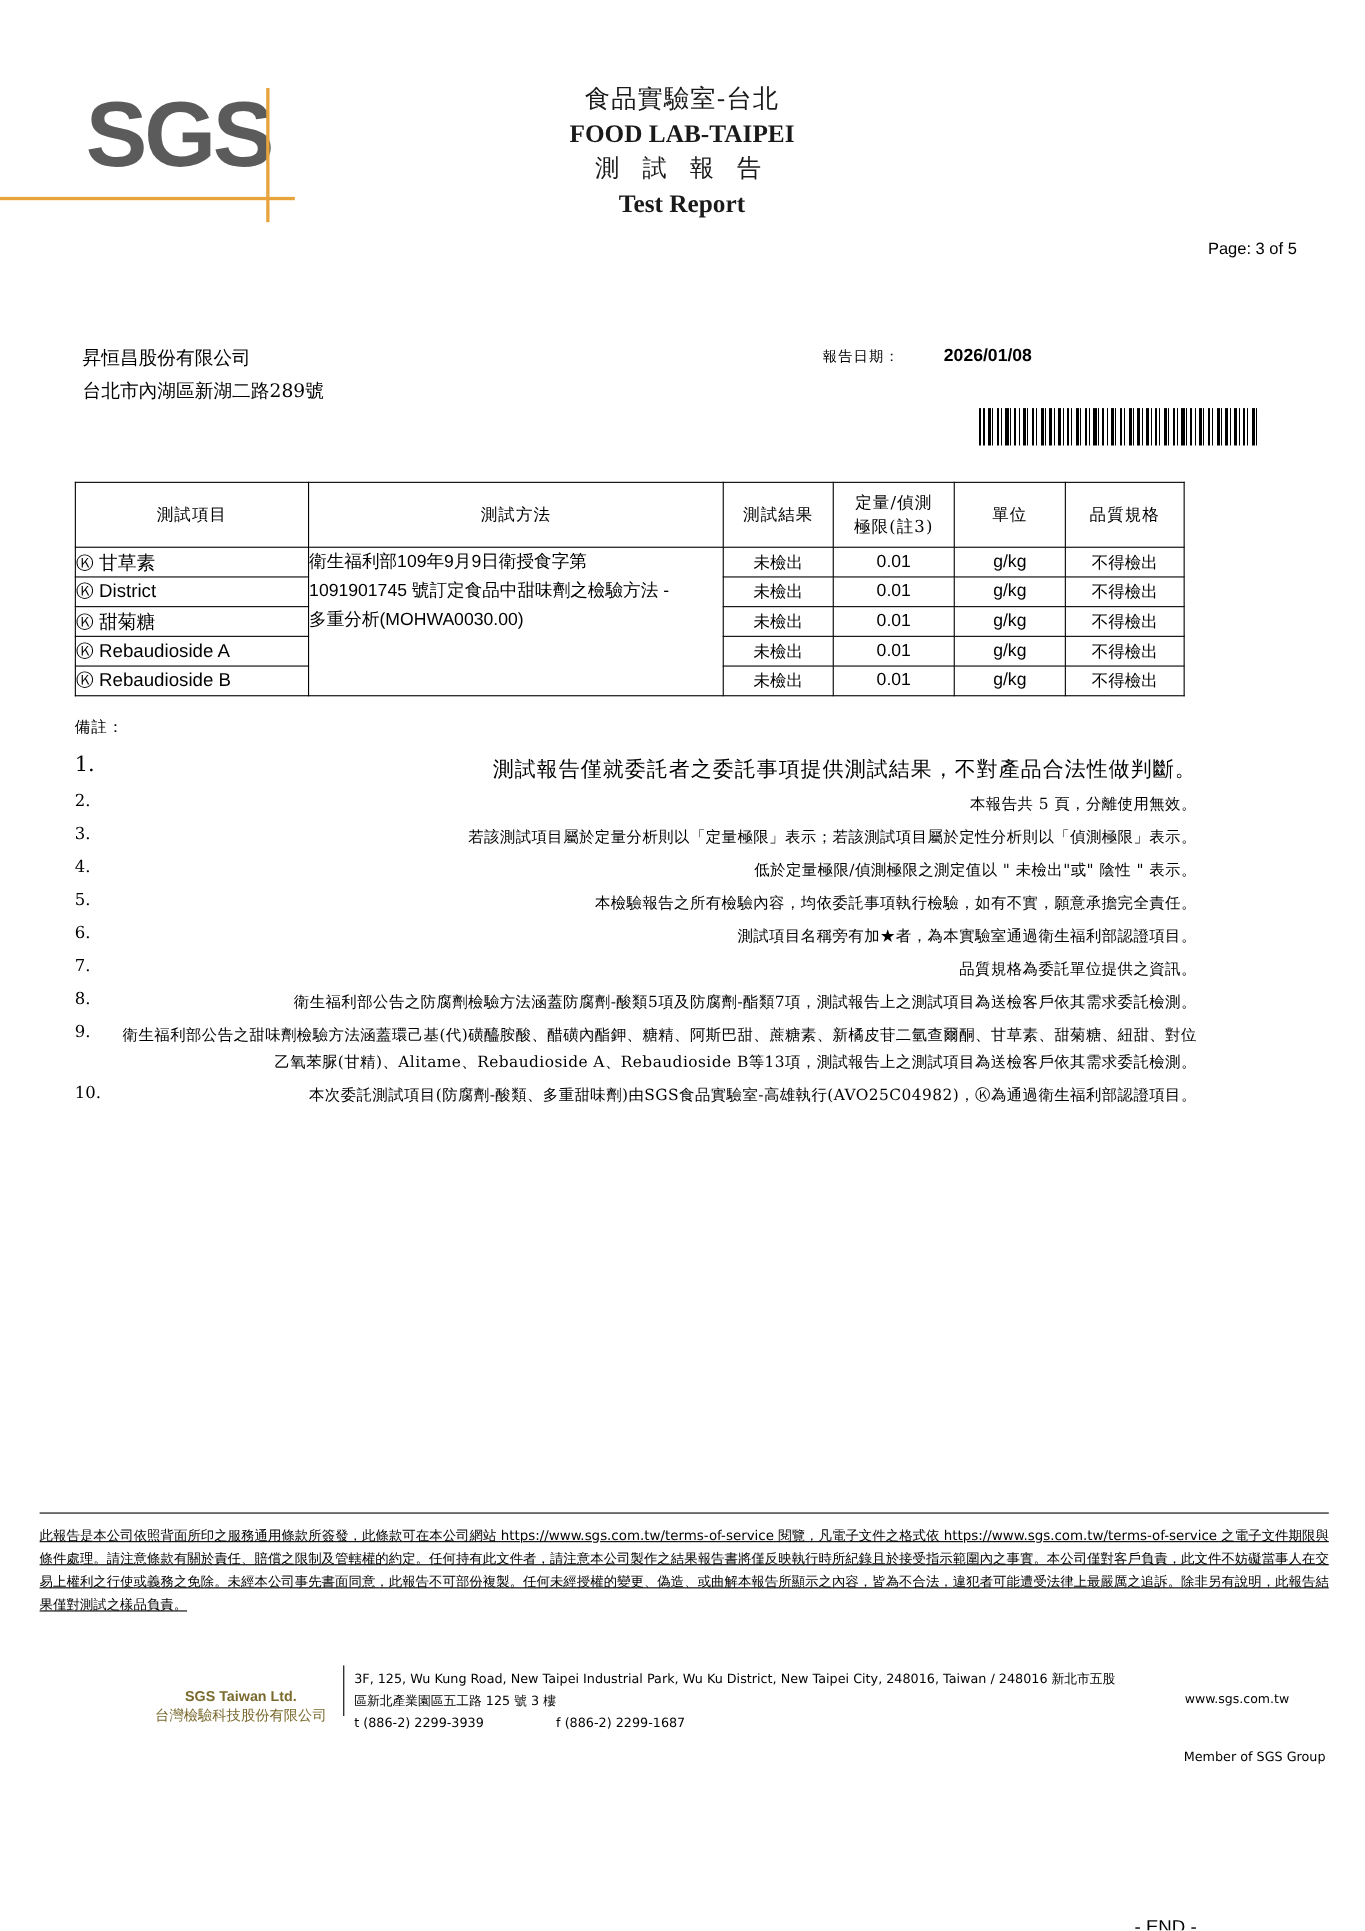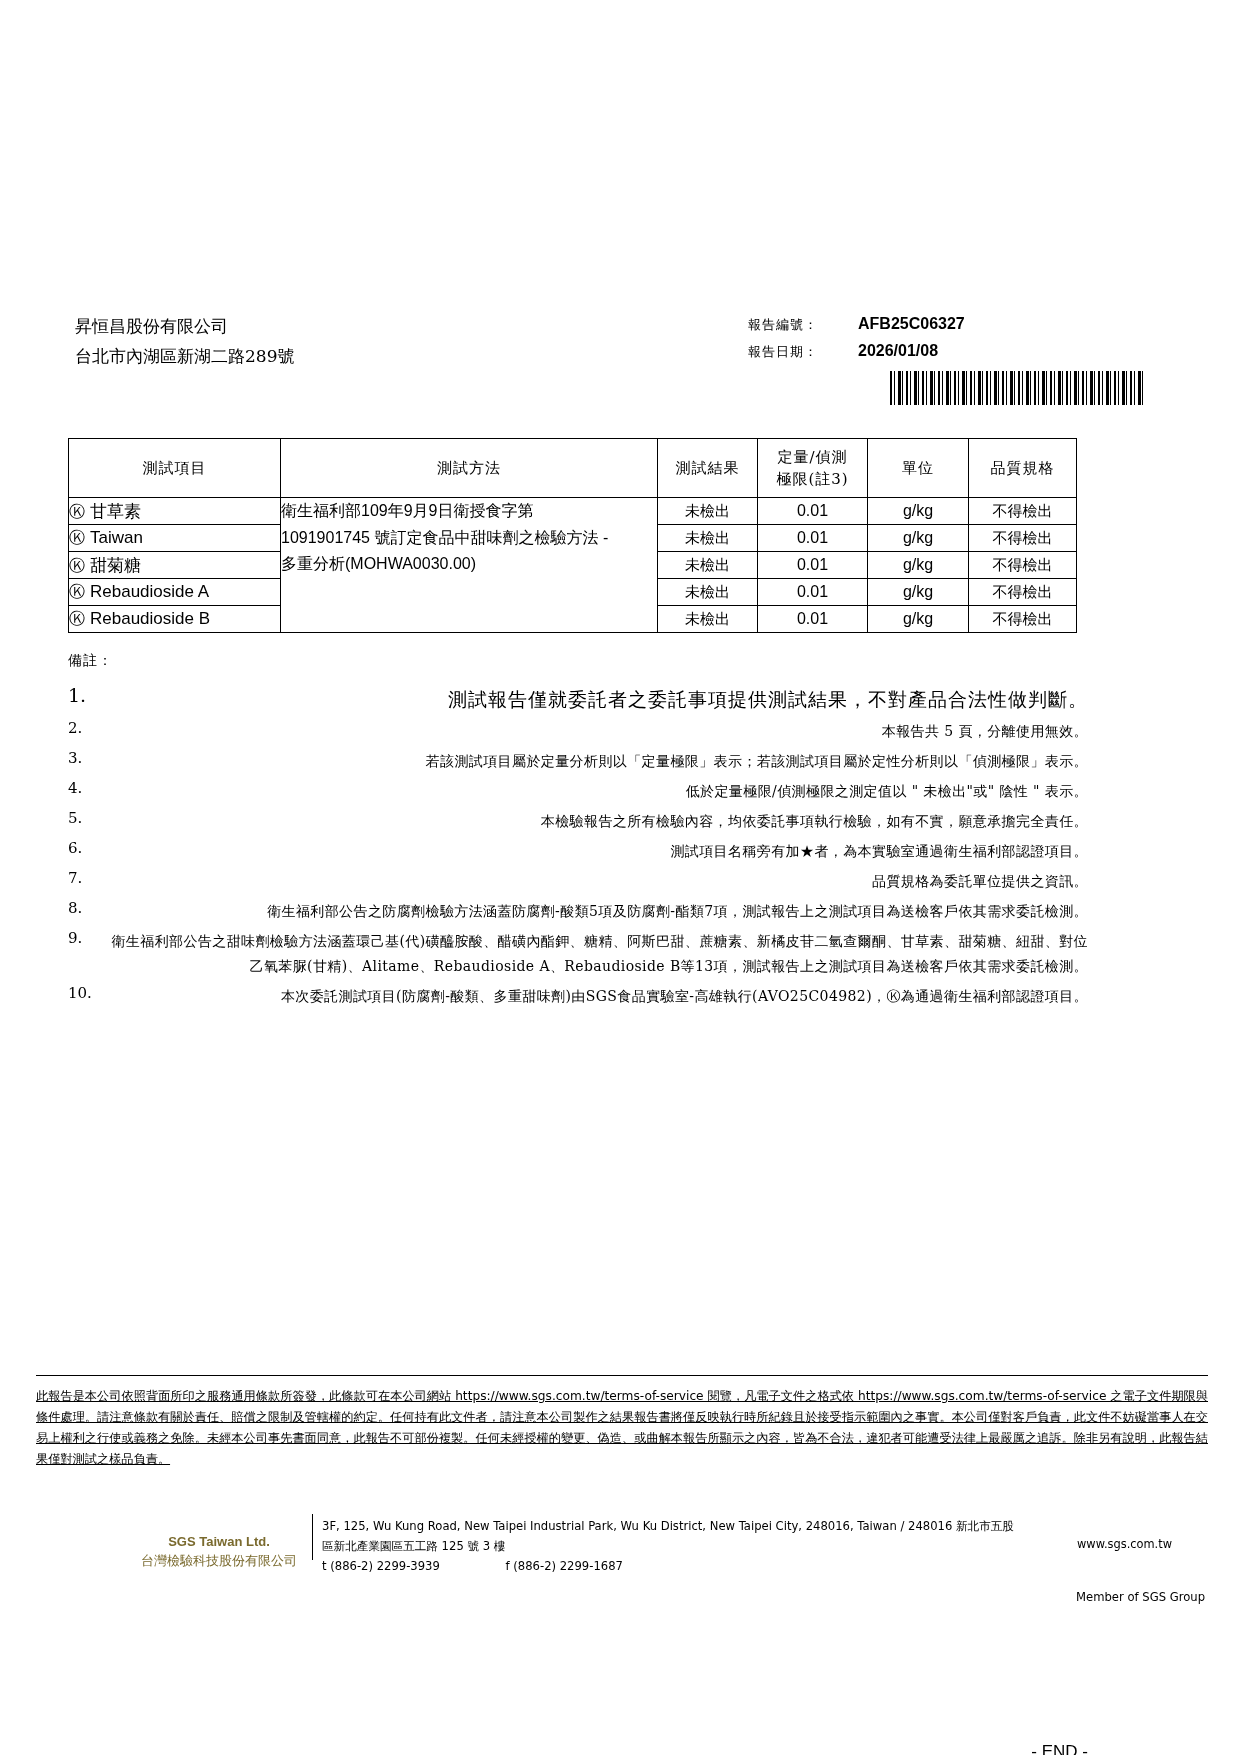--- a/index.html
+++ b/index.html
@@ -344,31 +344,44 @@
     font-family: "DejaVu Sans", "Liberation Sans", sans-serif;
     font-size: 11.6px;
     color: #000;
   }
 </style>
 </head>
 <body>
 
 <div class="page">
 
+  <div class="header">
+
+    <div class="sgs-logo">
+      <div class="sgs-text">SGS</div>
+      <div class="vbar"></div>
+      <div class="hbar"></div>
+    </div>
+
+    <div class="title-block">
+      <div class="title-cn1">食品實驗室-台北</div>
+      <div class="title-en1">FOOD LAB-TAIPEI</div>
+      <div class="title-cn2">測 試 報 告</div>
+      <div class="title-en2">Test Report</div>
+    </div>
+
+    <div class="page-num">Page: 3 of 5</div>
+  </div>
 
   <div class="client">
     <div>昇恒昌股份有限公司</div>
     <div>台北市內湖區新湖二路289號</div>
   </div>
 
   <div class="meta">
-    <div class="meta-row">
-      <span class="meta-label">報告編號：</span>
-      <span class="meta-value">AFB25C06327</span>
-    </div>
     <div class="meta-row">
       <span class="meta-label">報告日期：</span>
       <span class="meta-value">2026/01/08</span>
     </div>
   </div>
 
   <div class="barcode"></div>
 
   <table class="results">
     <colgroup>
@@ -402,21 +415,21 @@
           <div>1091901745 號訂定食品中甜味劑之檢驗方法 -</div>
           <div>多重分析(MOHWA0030.00)</div>
         </td>
         <td class="ctr-cn">未檢出</td>
         <td class="ctr">0.01</td>
         <td class="ctr">g/kg</td>
         <td class="ctr-cn">不得檢出</td>
       </tr>
       <tr>
         <td class="item">
-          <span class="kmark">Ⓚ</span><span>Taiwan</span>
+          <span class="kmark">Ⓚ</span><span>District</span>
         </td>
         <td class="ctr-cn">未檢出</td>
         <td class="ctr">0.01</td>
         <td class="ctr">g/kg</td>
         <td class="ctr-cn">不得檢出</td>
       </tr>
       <tr>
         <td class="item">
           <span class="kmark">Ⓚ</span><span>甜菊糖</span>
         </td>

